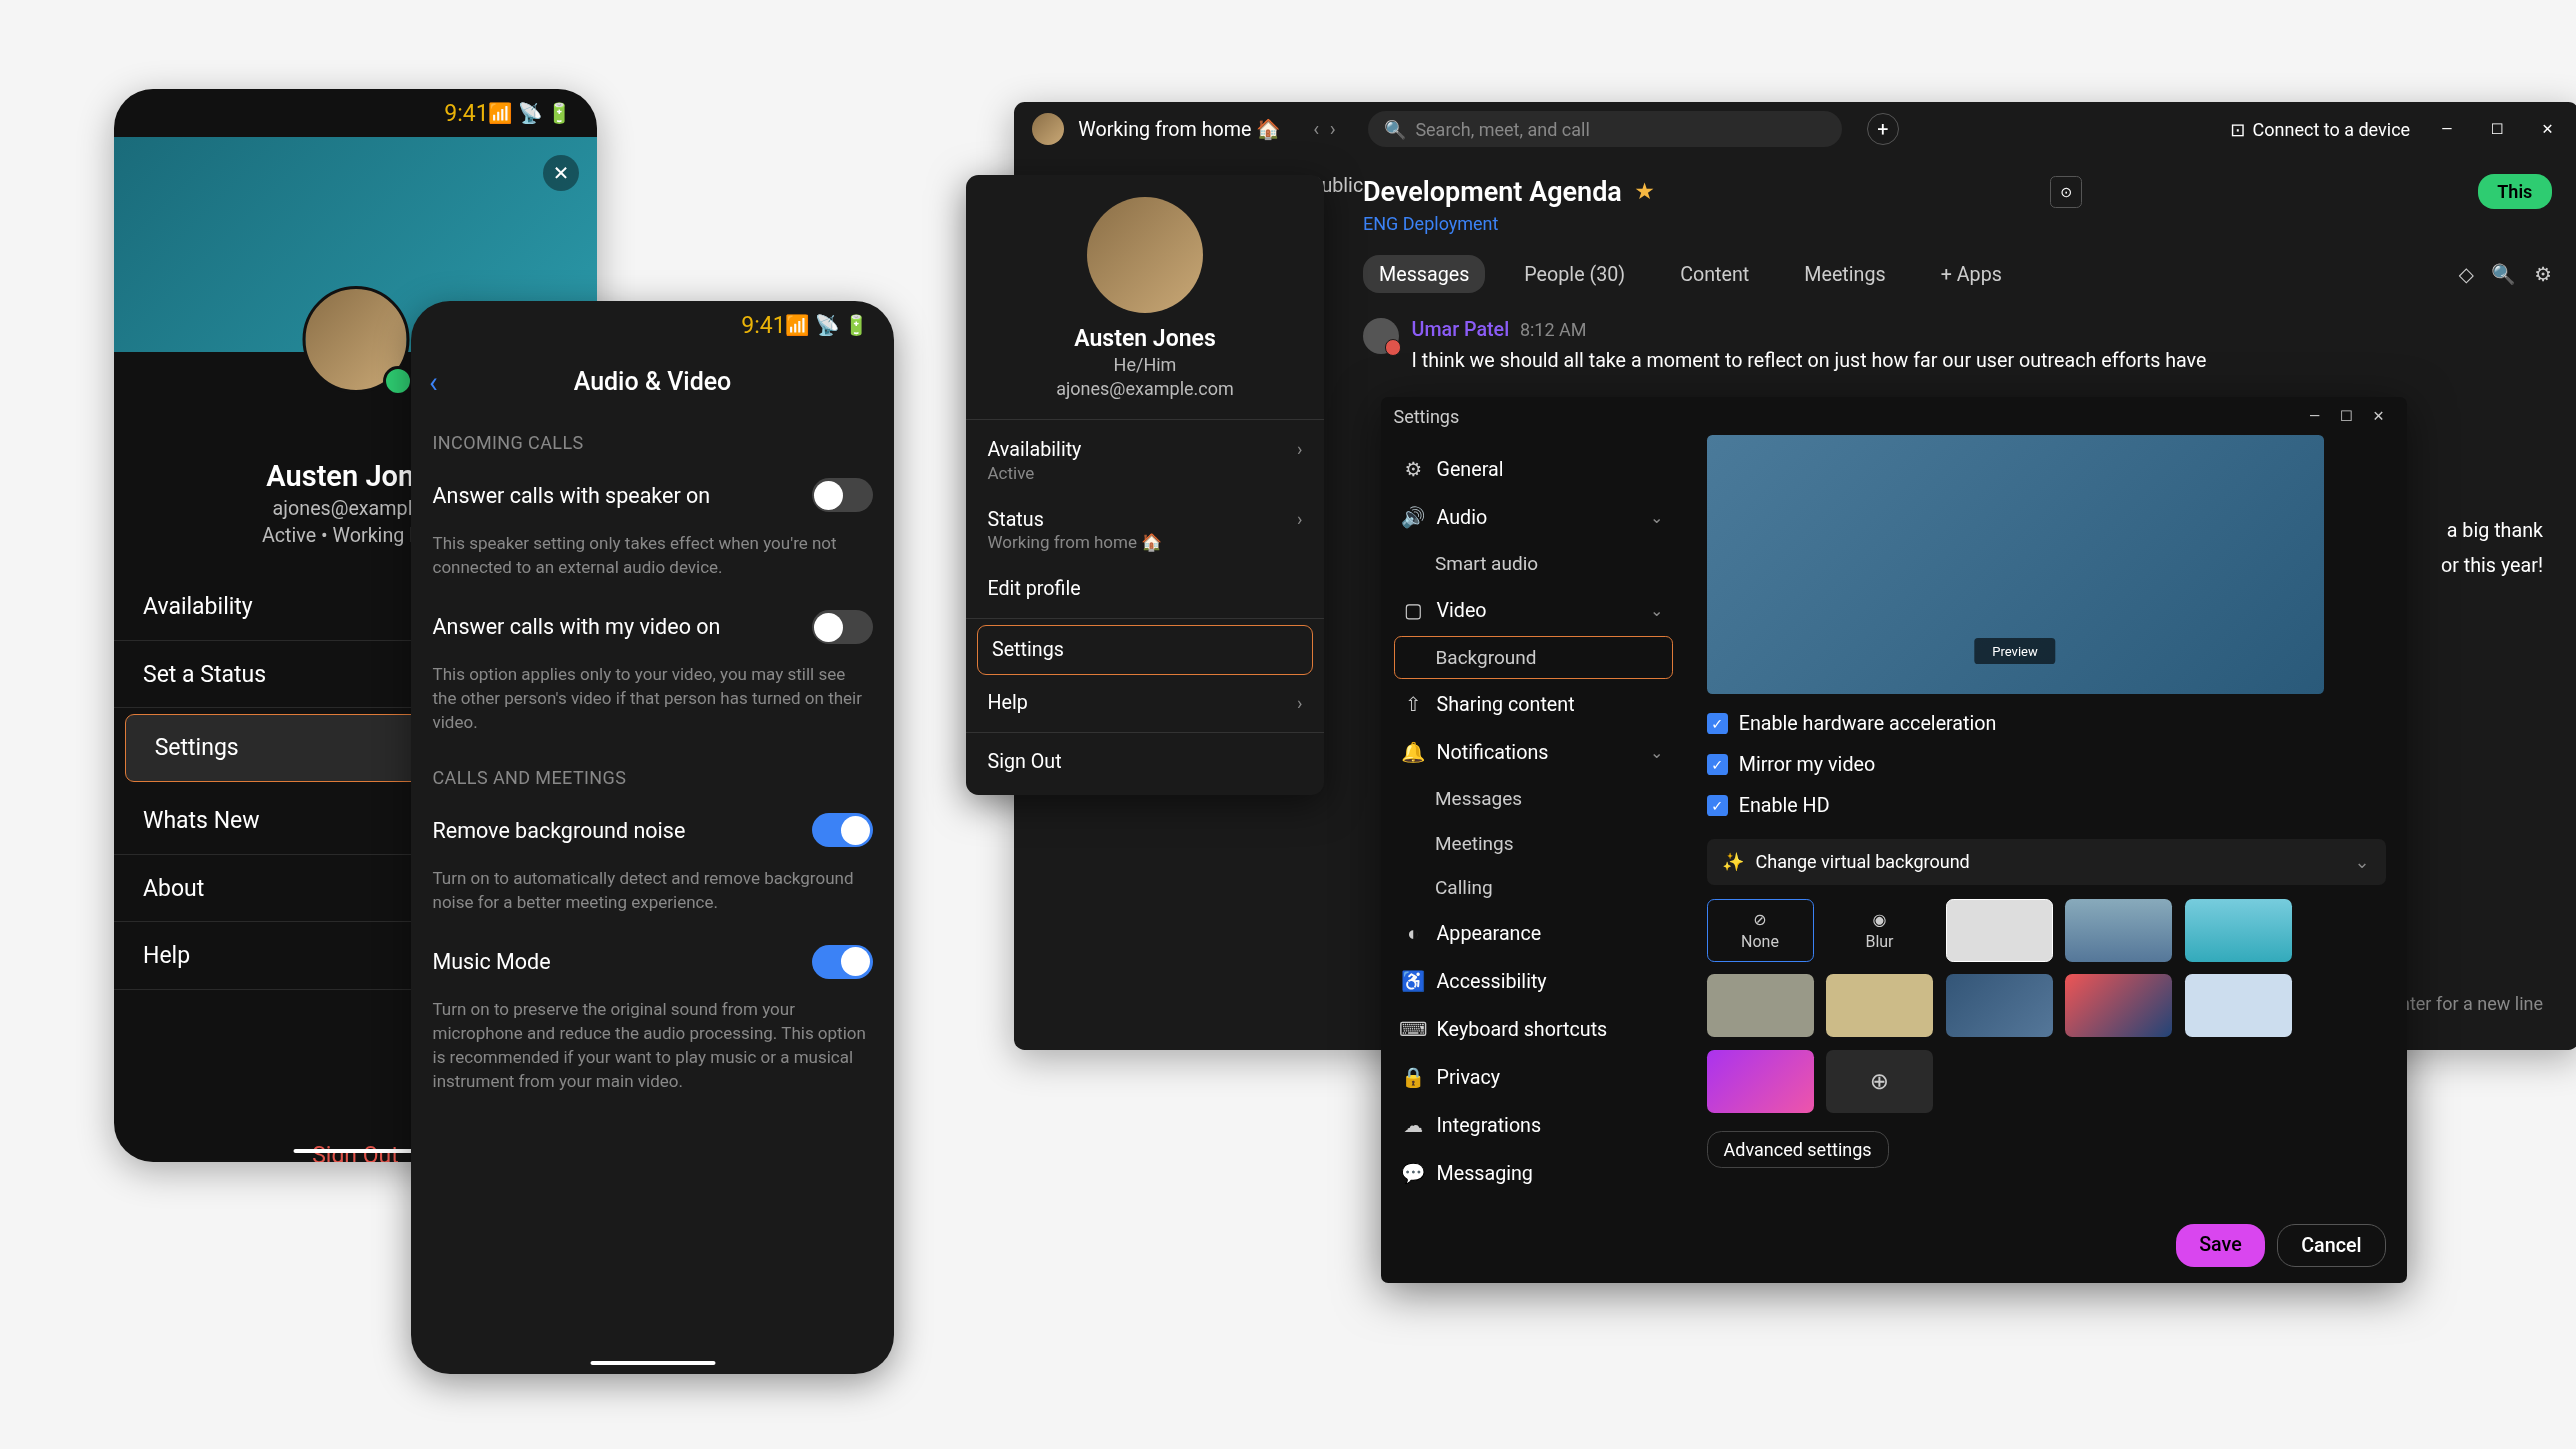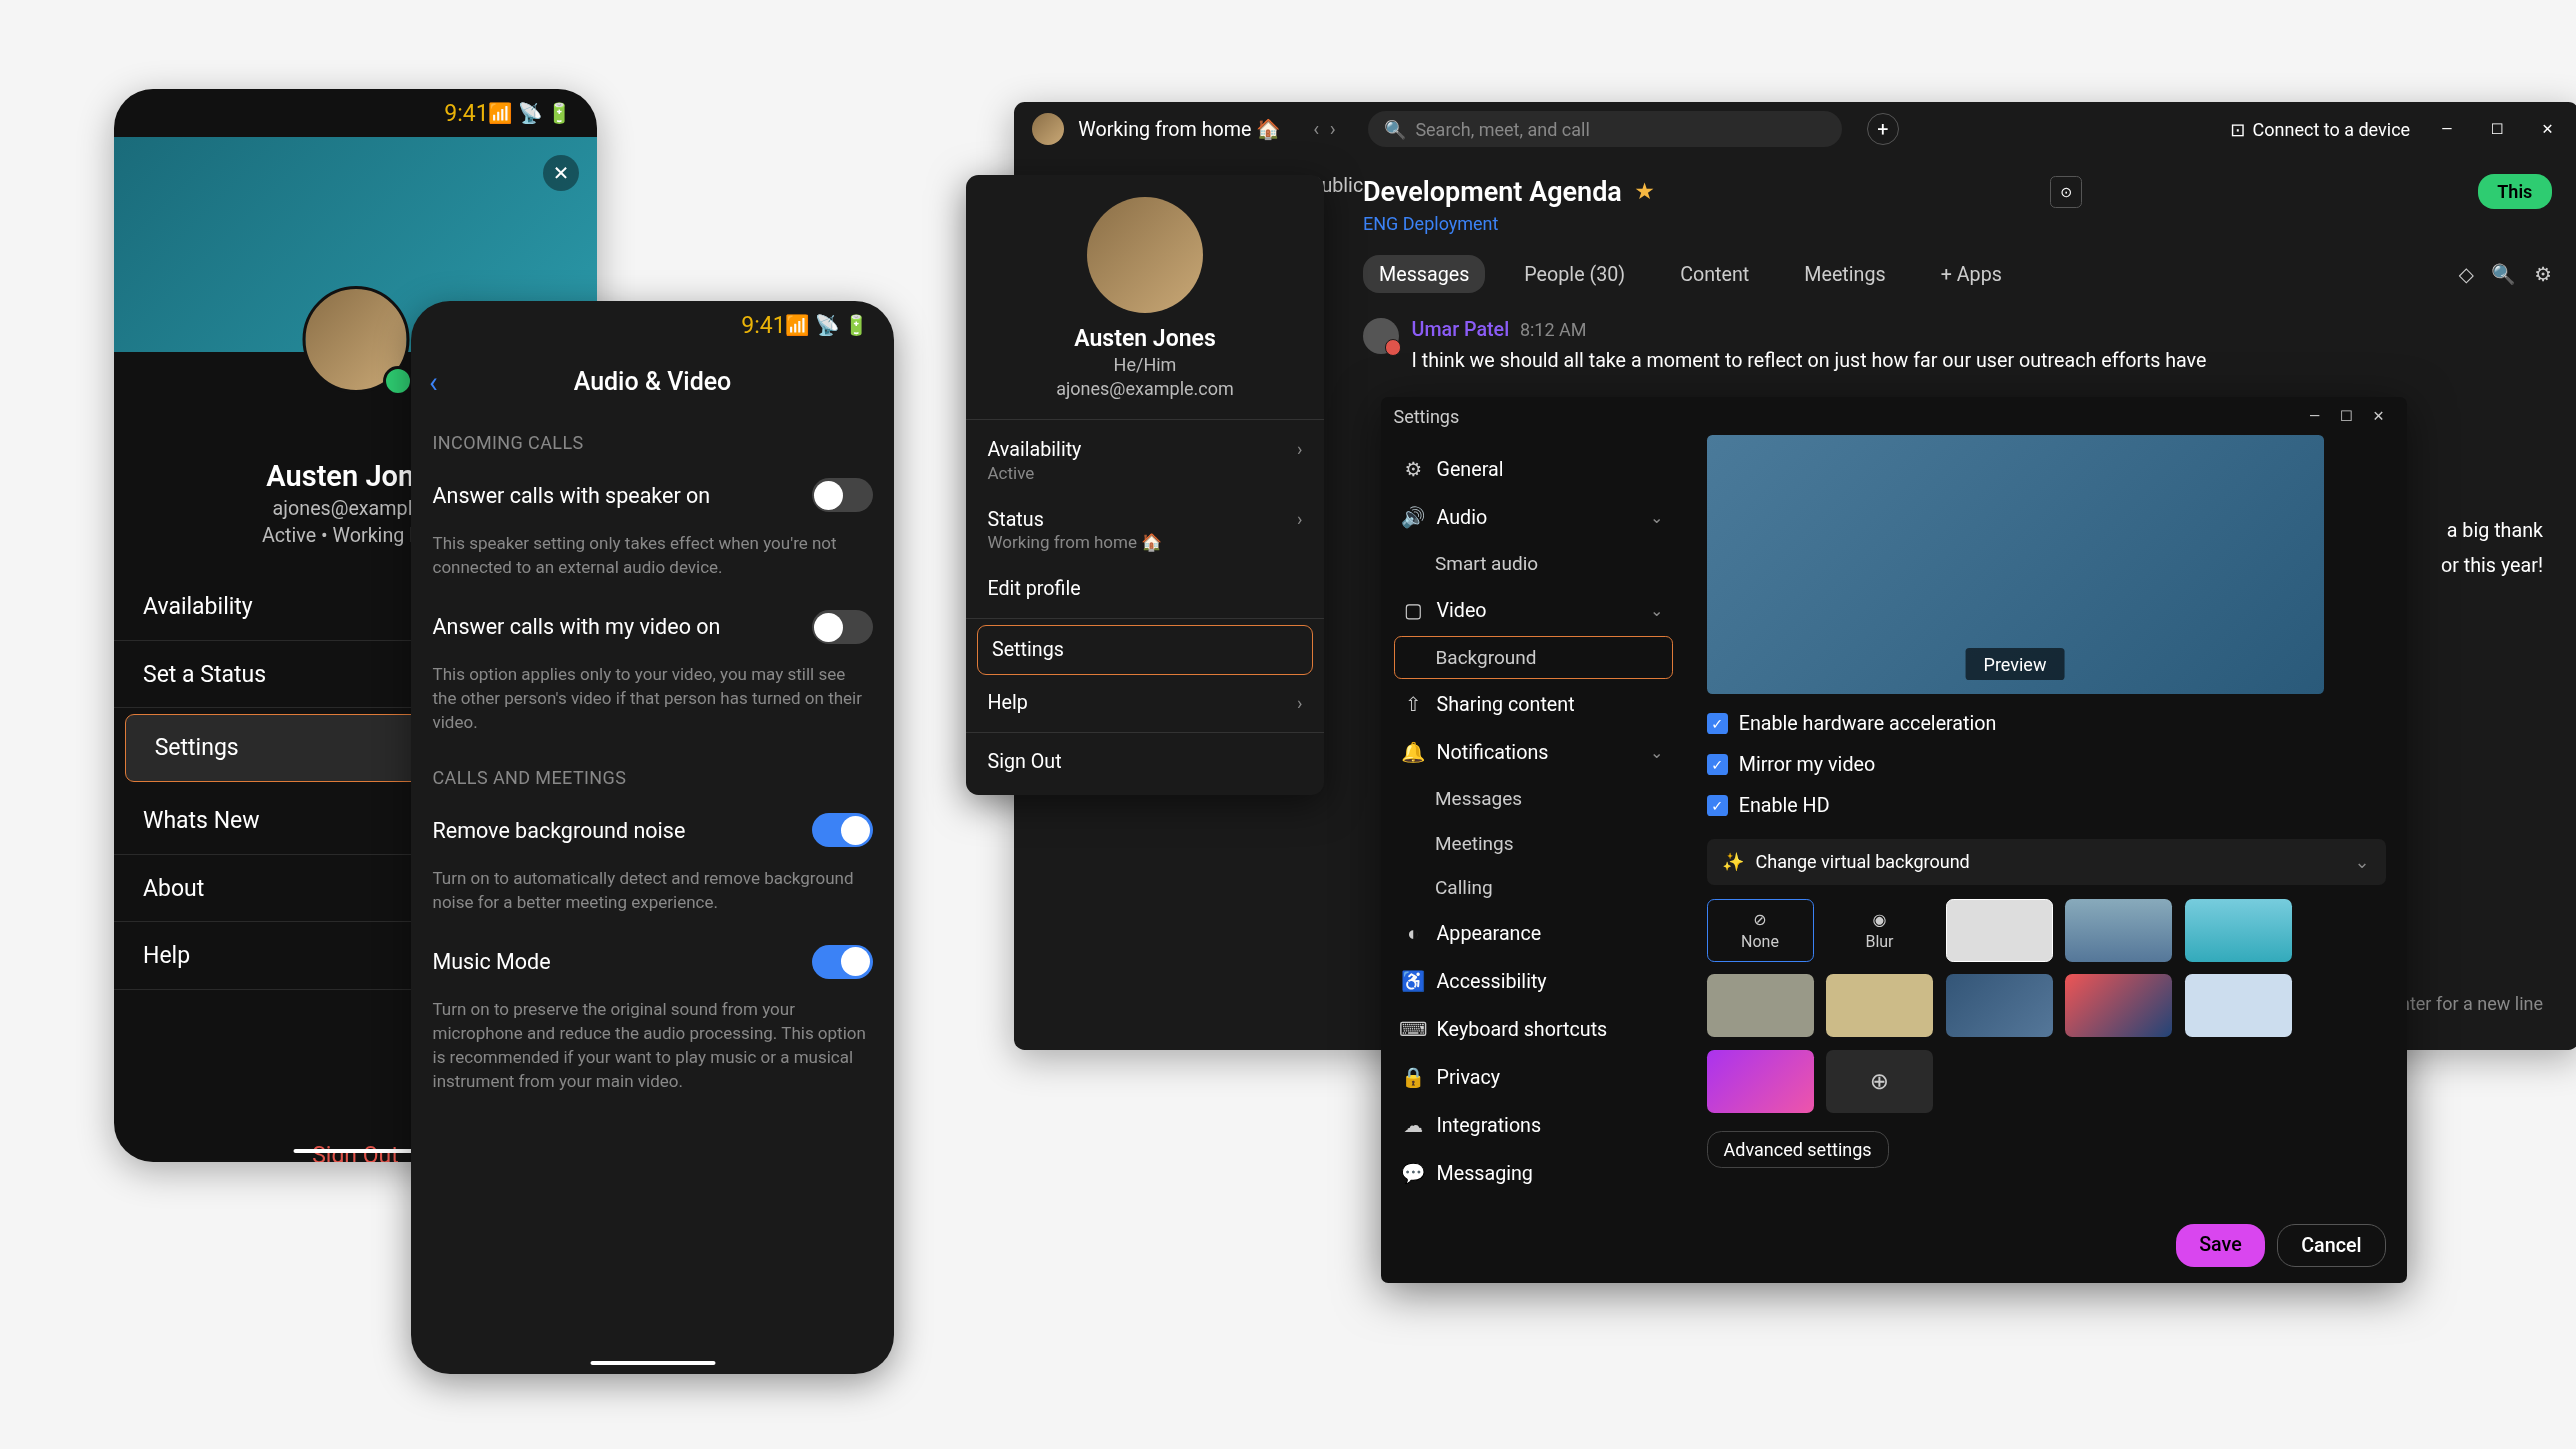--- a/index.html
+++ b/index.html
@@ -93,21 +93,21 @@
 .m-tbtn{width:32px;height:27px;display:flex;align-items:center;justify-content:center;color:#ccc;font-size:14.3px}
 .m-body{flex:1;display:flex;overflow:hidden}
 .m-side{width:304px;padding:10.7px 0;overflow-y:auto}
 .m-cat{display:flex;align-items:center;gap:12.5px;padding:12.5px 21.5px;color:#fff;font-size:19.7px}
 .m-cat .chev{margin-left:auto;color:#888;font-size:16px}
 .m-subcat{padding:10.7px 21.5px 10.7px 54px;color:#ccc;font-size:19px}
 .m-subcat.selected{border:1.8px solid #e07b39;border-radius:7.2px;margin:1.8px 12.5px;padding:9px 21.5px 9px 41px}
 .m-ico{width:21.5px;display:inline-flex;justify-content:center;color:#ccc}
 .m-content{flex:1;padding:0 21.5px 18px;overflow-y:auto}
 .m-preview{width:617px;height:259px;background:linear-gradient(135deg,#4a7a9a,#2a5a7a);border-radius:5.4px;position:relative;overflow:hidden;margin-top:0}
-.m-previewlabel{position:absolute;bottom:14px;left:50%;transform:translateX(-50%);background:rgba(0,0,0,.6);color:#fff;padding:5.4px 18px;border-radius:3.6px;font-size:18px}
+.m-previewlabel{position:absolute;bottom:30px;left:50%;transform:translateX(-50%);background:rgba(0,0,0,.6);color:#fff;padding:5.4px 18px;border-radius:3.6px;font-size:13px}
 .m-check{display:flex;align-items:center;gap:10.7px;margin-top:18px;color:#fff;font-size:19.7px}
 .m-cb{width:21.5px;height:21.5px;background:#3b82f6;border-radius:3.6px;display:flex;align-items:center;justify-content:center;color:#fff;font-size:14.3px}
 .m-bgselect{margin-top:21.5px;background:#1e1e1e;border-radius:7.2px;padding:12.5px 16px;display:flex;align-items:center;gap:10.7px;color:#fff;font-size:18px}
 .m-bgselect .chev{margin-left:auto;color:#888}
 .m-bggrid{display:flex;flex-wrap:wrap;gap:12.5px;margin-top:14.3px}
 .m-bgopt{width:107px;height:63px;border-radius:7.2px;display:flex;flex-direction:column;align-items:center;justify-content:center;color:#ccc;font-size:16px;gap:3.6px}
 .m-bgopt.none{border:1.8px solid #3b82f6}
 .m-bgopt.img{background:#445}
 .m-adv{margin-top:18px;border:0.9px solid #444;border-radius:14.3px;padding:7.2px 16px;color:#fff;font-size:18px;display:inline-block}
 .m-foot{display:flex;justify-content:flex-end;gap:12.5px;padding:16px 21.5px}

